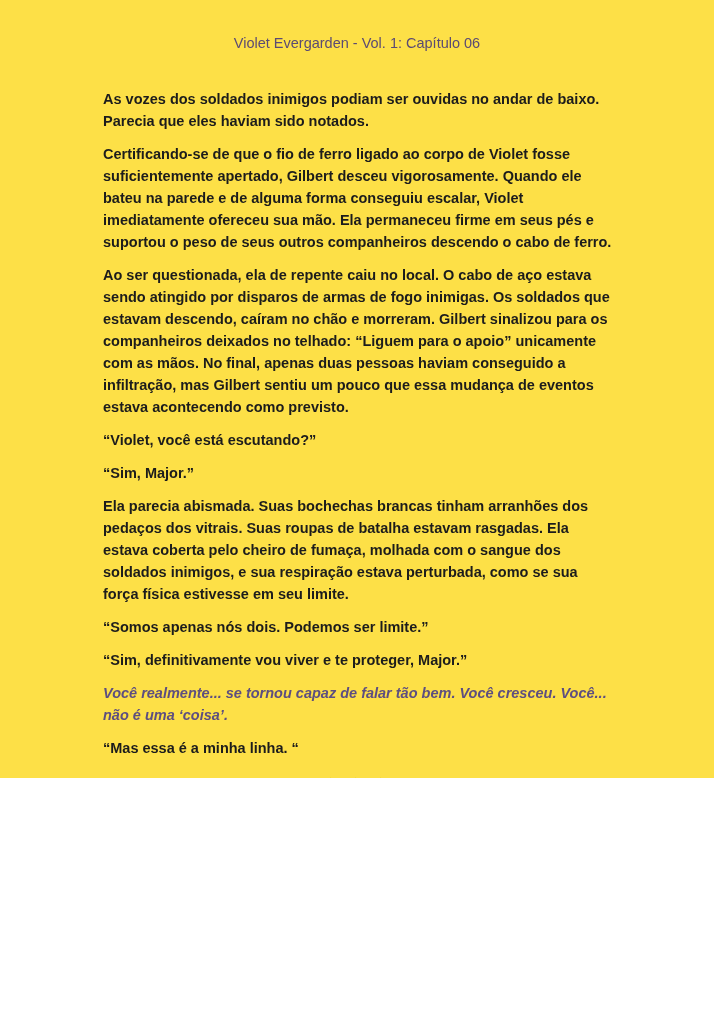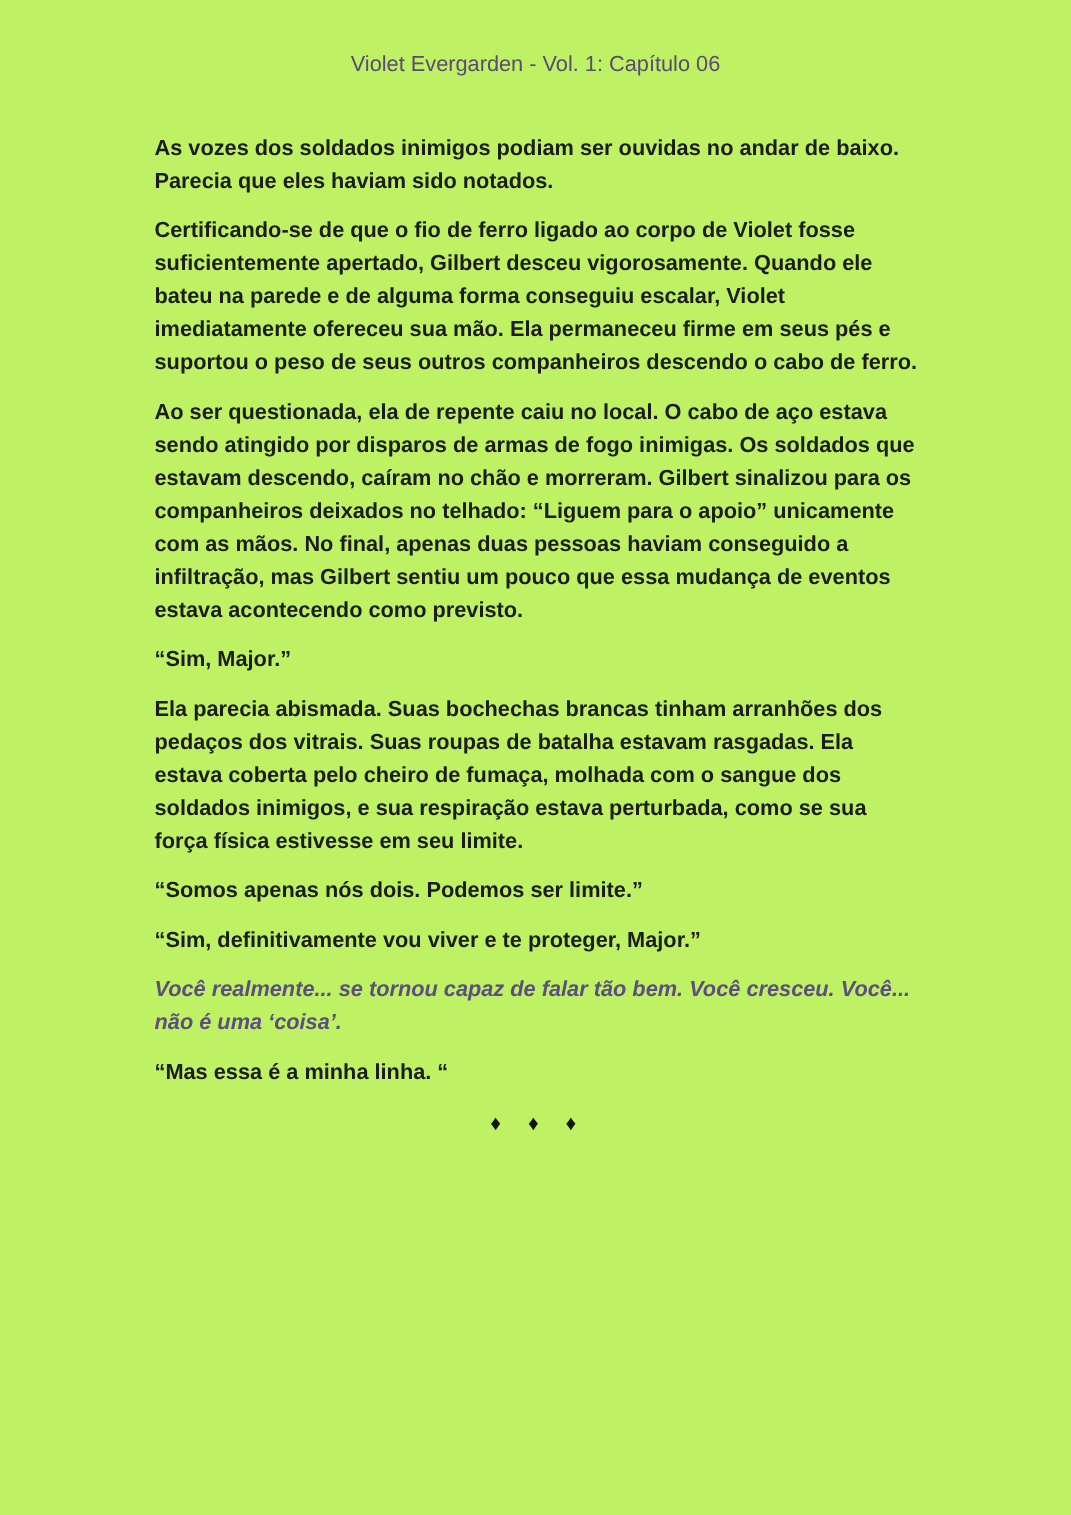--- a/index.html
+++ b/index.html
@@ -3,22 +3,22 @@
 <meta charset="utf-8">
 <style>
   html, body {
     margin: 0;
     padding: 0;
     background: #ffffff;
   }
   .page {
     position: relative;
     width: 714px;
-    height: 1010px;
-    background: #bef264;
+    height: 778px;
+    background: #fde047;
     font-family: "Liberation Sans", sans-serif;
     overflow: hidden;
   }
   .chapter-title {
     margin: 0;
     padding-top: 32px;
     text-align: center;
     font-size: 14.5px;
     font-weight: 400;
     line-height: 22px;
@@ -50,20 +50,21 @@
 </head>
 <body>
 
 <div class="page">
   <h1 class="chapter-title">Violet Evergarden - Vol. 1: Capítulo 06</h1>
 
   <div class="content">
     <p>As vozes dos soldados inimigos podiam ser ouvidas no andar de baixo. Parecia que eles haviam sido notados.</p>
     <p>Certificando-se de que o fio de ferro ligado ao corpo de Violet fosse suficientemente apertado, Gilbert desceu vigorosamente. Quando ele bateu na parede e de alguma forma conseguiu escalar, Violet imediatamente ofereceu sua mão. Ela permaneceu firme em seus pés e suportou o peso de seus outros companheiros descendo o cabo de ferro.</p>
     <p>Ao ser questionada, ela de repente caiu no local. O cabo de aço estava sendo atingido por disparos de armas de fogo inimigas. Os soldados que estavam descendo, caíram no chão e morreram. Gilbert sinalizou para os companheiros deixados no telhado: “Liguem para o apoio” unicamente com as mãos. No final, apenas duas pessoas haviam conseguido a infiltração, mas Gilbert sentiu um pouco que essa mudança de eventos estava acontecendo como previsto.</p>
+    <p>“Violet, você está escutando?”</p>
     <p>“Sim, Major.”</p>
     <p>Ela parecia abismada. Suas bochechas brancas tinham arranhões dos pedaços dos vitrais. Suas roupas de batalha estavam rasgadas. Ela estava coberta pelo cheiro de fumaça, molhada com o sangue dos soldados inimigos, e sua respiração estava perturbada, como se sua força física estivesse em seu limite.</p>
     <p>“Somos apenas nós dois. Podemos ser limite.”</p>
     <p>“Sim, definitivamente vou viver e te proteger, Major.”</p>
     <p class="accent-italic">Você realmente... se tornou capaz de falar tão bem. Você cresceu. Você... não é uma ‘coisa’.</p>
     <p>“Mas essa é a minha linha. “</p>
 
     <div class="scene-break">♦ ♦ ♦</div>
   </div>
 </div>

